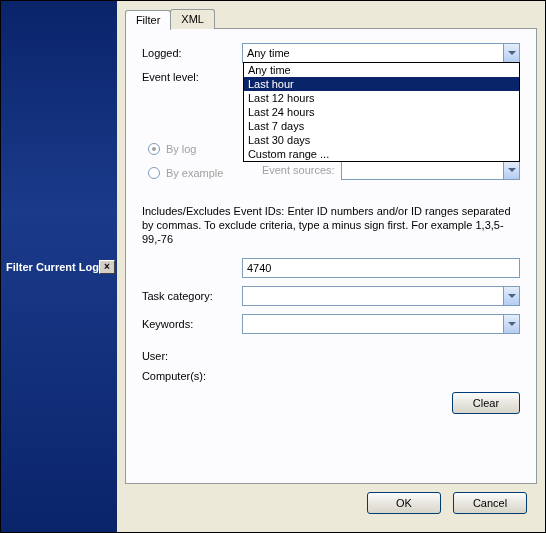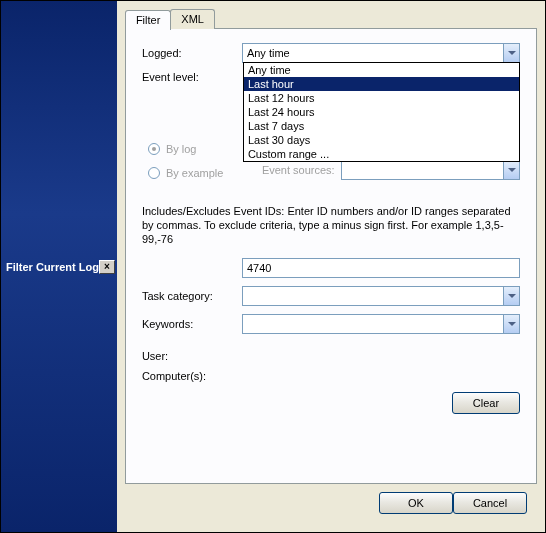--- a/index.html
+++ b/index.html
@@ -176,21 +176,21 @@
     border: 1px solid #003c74;
     background: linear-gradient(to bottom,#fdfdfd,#e9e8e2 45%,#d8d5c9);
     border-radius: 3px;
     font-size: 11px;
     display:inline-flex;align-items:center;justify-content:center;
     padding: 0 12px;
     cursor: default;
   }
   .btnrow-inner { display:flex; justify-content:flex-end; margin-top:10px; }
   .btnrow-outer {
-    display:flex; justify-content:flex-end; gap:0;
+    display:flex; justify-content:flex-end; gap:12px;
     padding: 8px 10px 10px 0;
     background:#ece9d8;
   }
 </style>
 </head>
 <body>
 
 <div class="window">
   <div class="titlebar">
     <span>Filter Current Log</span>

